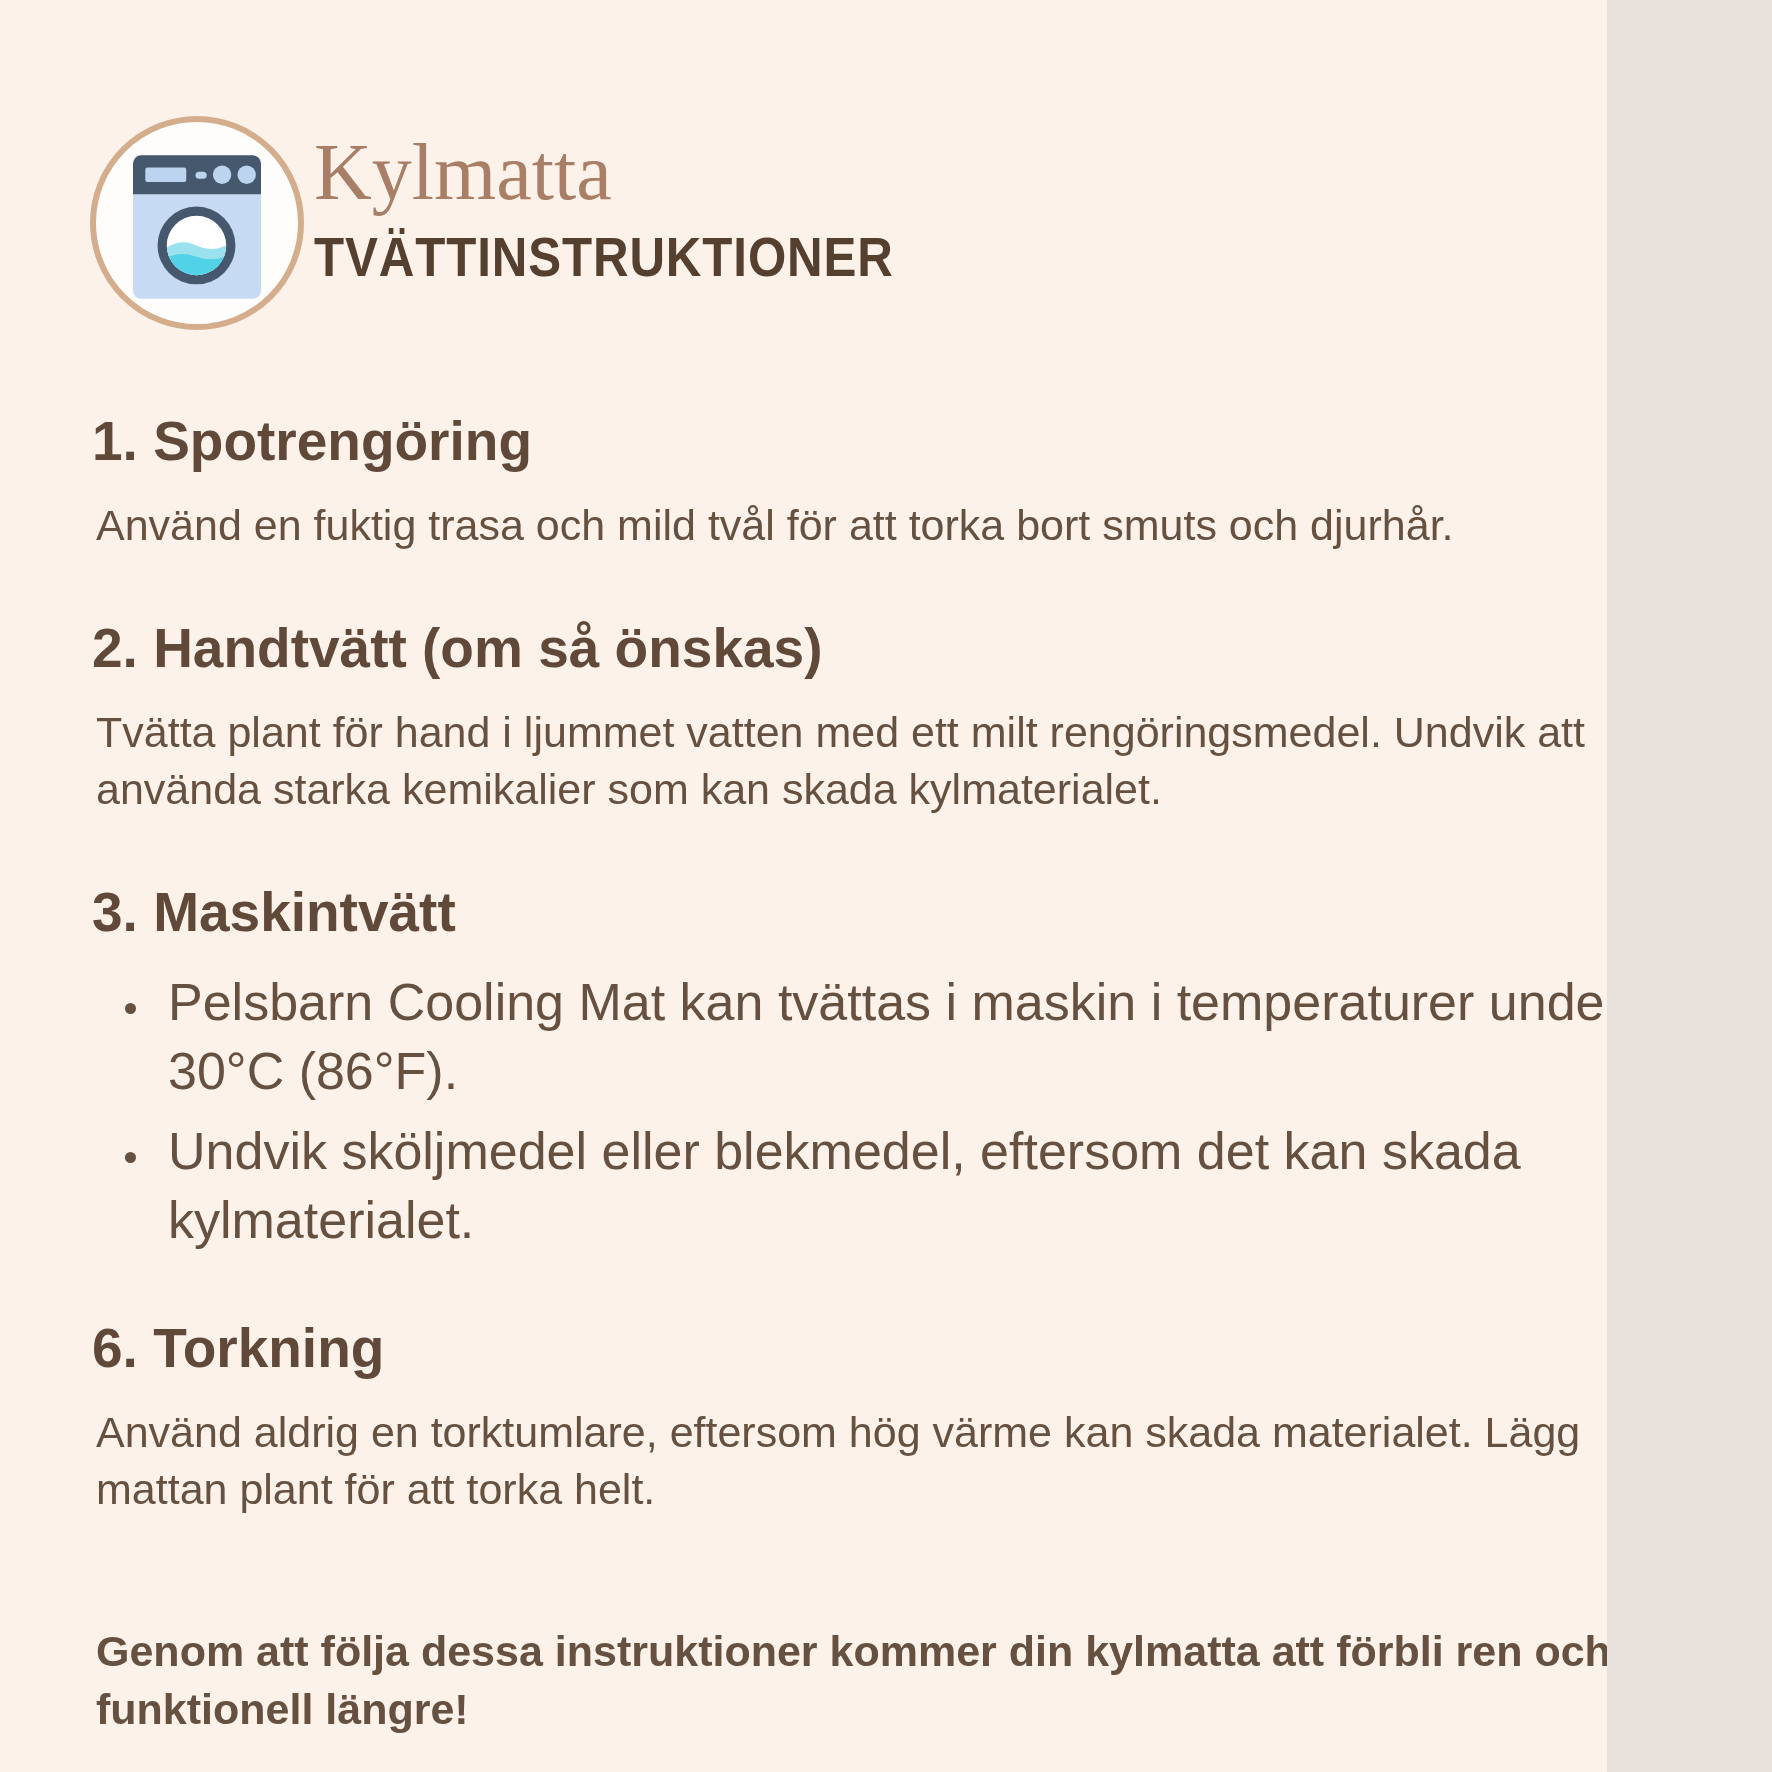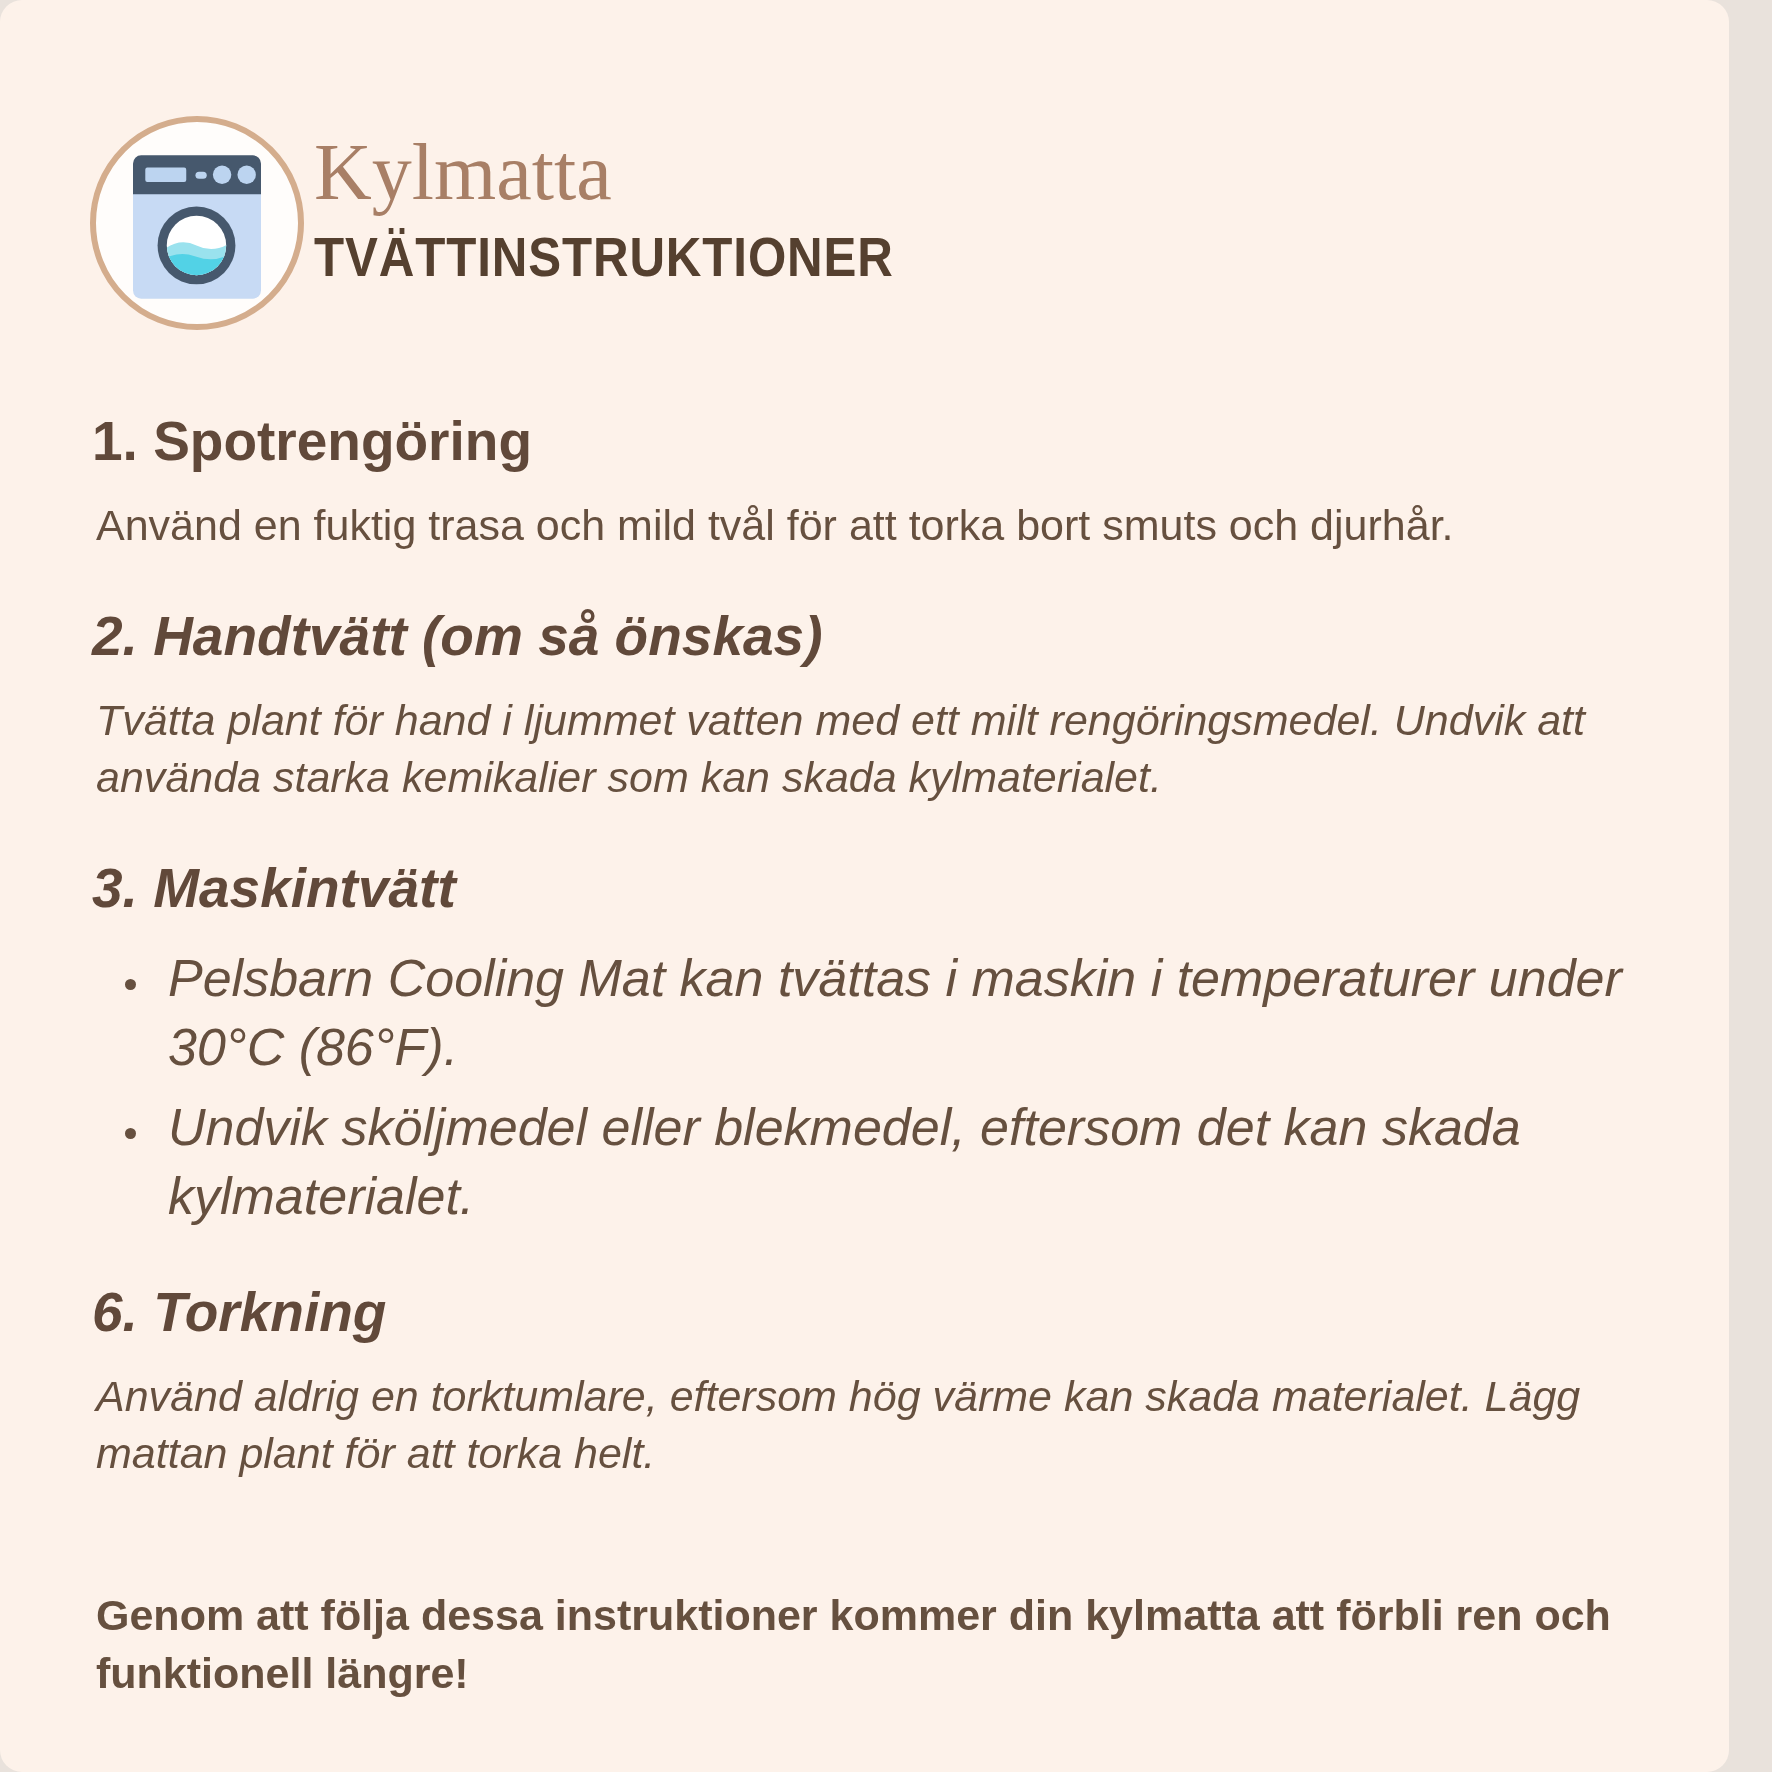--- a/index.html
+++ b/index.html
@@ -13,24 +13,23 @@
     --machine-light:#c7daf4;
     --machine-accent:#bcd4f0;
     --water-light:#9ae2ee;
     --water-deep:#52d2e6;
   }
   *{margin:0;padding:0;box-sizing:border-box;}
   html,body{background:#e9e2dc;}
   body{font-family:"Liberation Sans", sans-serif;}
   .canvas{
     position:relative;
-    width:1729px;height:1772px;
+    width:1607px;height:1772px;
     background:var(--bg);
     overflow:hidden;
-    border-radius:22px;
   }
   
   .header{position:absolute;left:90px;top:116px;}
   .logo-circle{
     position:absolute;left:0;top:0;
     width:214px;height:214px;
     background:#fffdfb;
     border:6px solid var(--circle-border);
     border-radius:50%;
     display:flex;align-items:center;justify-content:center;
@@ -48,21 +47,21 @@
     margin-top:10px;
     font-size:56px;
     font-weight:700;
     letter-spacing:1px;
     color:var(--subtitle);
     transform:scaleX(0.88);
     transform-origin:left center;
   }
   
   .content{position:absolute;left:92px;top:408px;width:1606px;}
-  section + section{margin-top:48px;font-style:italic;}
+  section + section{margin-top:60px;}
   h2{
     font-size:55px;
     font-weight:700;
     line-height:1.22;
     color:var(--heading);
     letter-spacing:0px;
     margin-bottom:22px;
   }
   .content p{
     font-size:43px;

